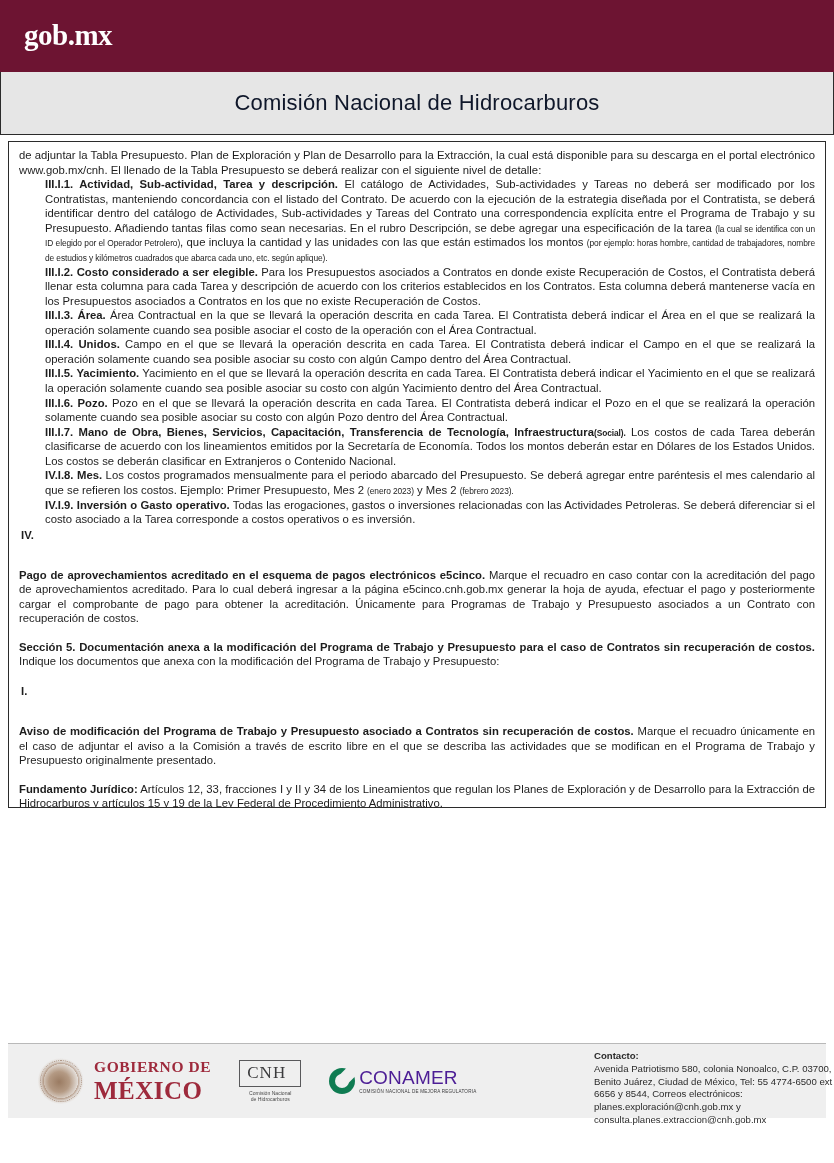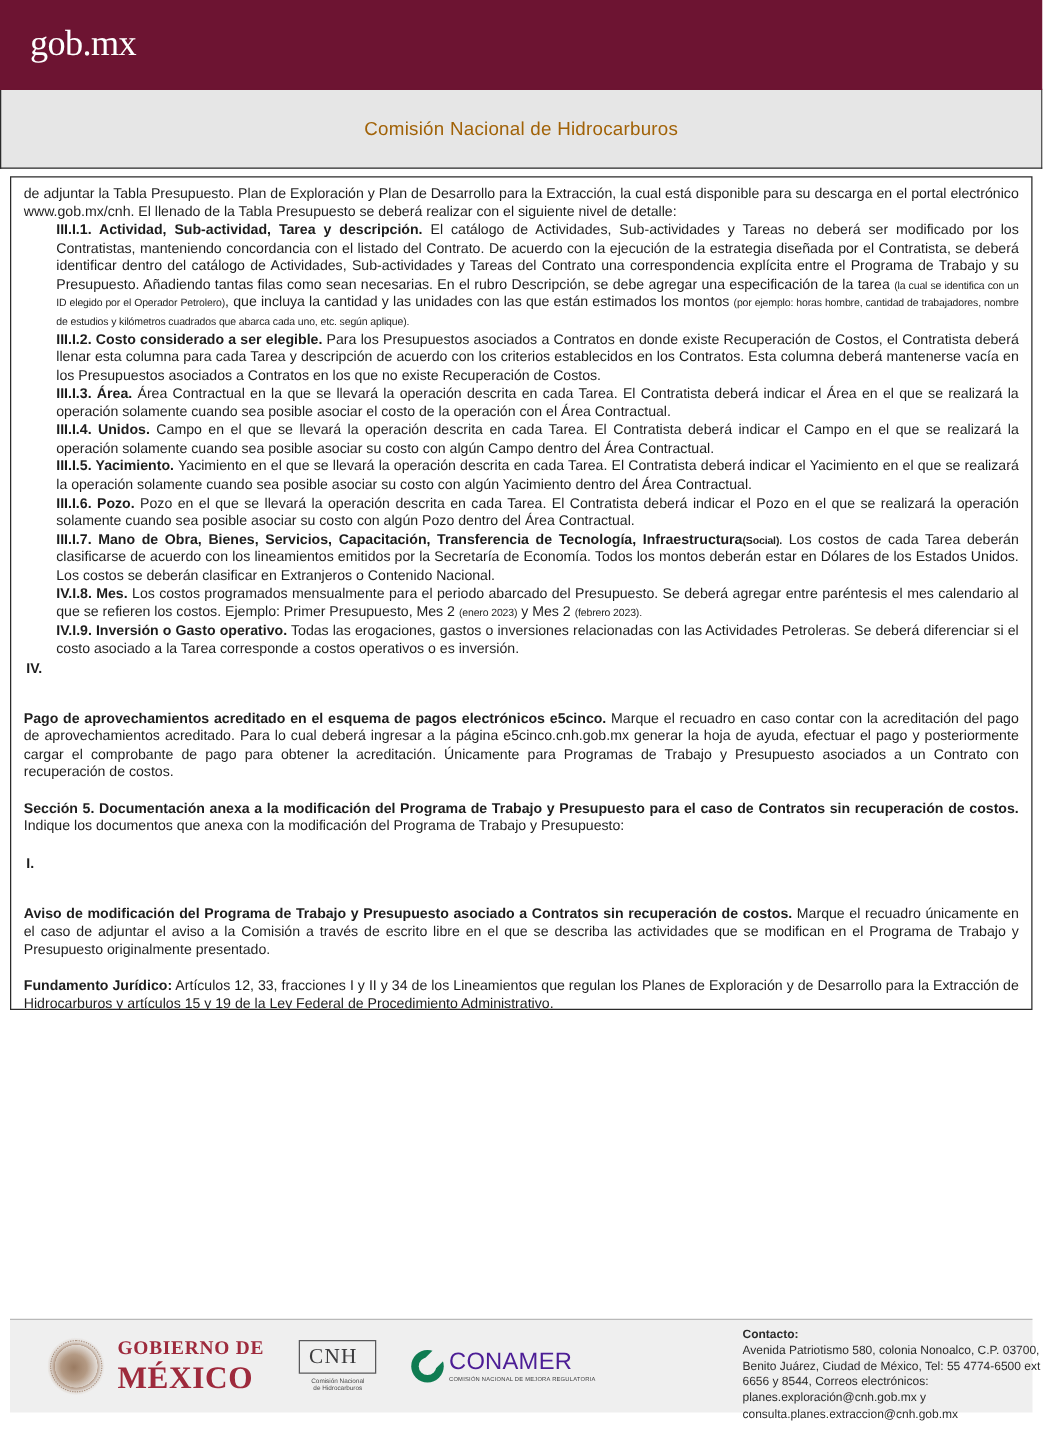--- a/index.html
+++ b/index.html
@@ -23,36 +23,36 @@
     background: #6d1432;
     height: 72px;
     display: flex;
     align-items: center;
     padding-left: 24px;
     border-bottom: 1px solid #6d1432;
   }
   .gob-logo {
     color: #ffffff;
     font-family: "Liberation Serif", serif;
-    font-weight: normal;
+    font-weight: bold;
     font-size: 29px;
     letter-spacing: -0.5px;
   }
   .agency-bar {
     background: #e6e6e6;
     border: 1px solid #2b2b2b;
     border-top: none;
     height: 63px;
     display: flex;
     align-items: center;
     justify-content: center;
   }
   .agency-title {
-    font-size: 15px;
-    color: #a16207;
+    font-size: 22px;
+    color: #0f172a;
     letter-spacing: 0.2px;
   }
 
   
   .doc-frame {
     margin: 6px 8px 0 8px;
     border: 1px solid #2b2b2b;
     height: 667px;
     padding: 6px 10px 0 10px;
     overflow: hidden;
@@ -97,21 +97,21 @@
   }
   .gap-md { height: 14px; }
 
   .section-block { margin-top: 2px; }
 
   
   .footer-wrap {
     position: absolute;
     left: 0;
     right: 0;
-    bottom: 0;
+    bottom: 12px;
     height: 108px;
     margin-top: 36px;
   }
   .footer-rule {
     border-top: 1px solid #b9b9b9;
     margin: 0 8px;
   }
   .footer-band {
     background: #efefef;
     height: 74px;

